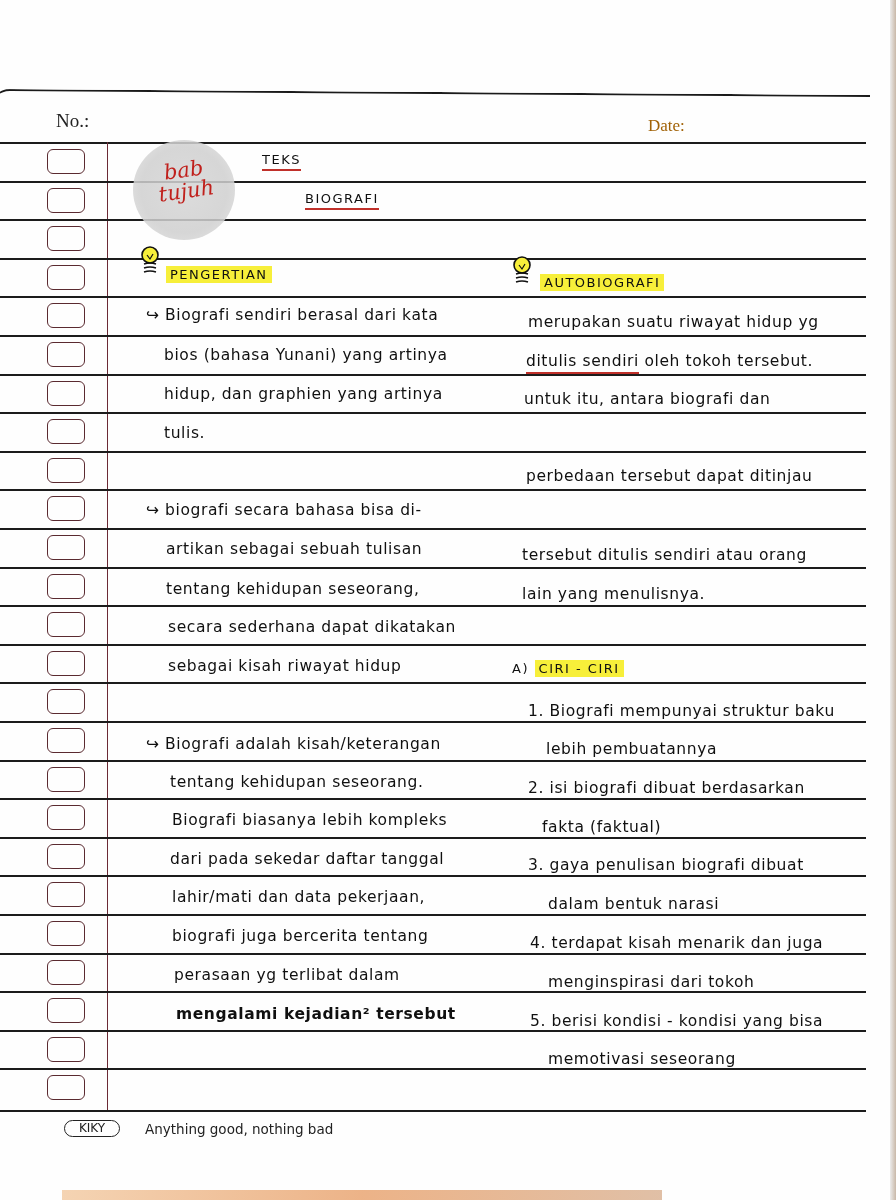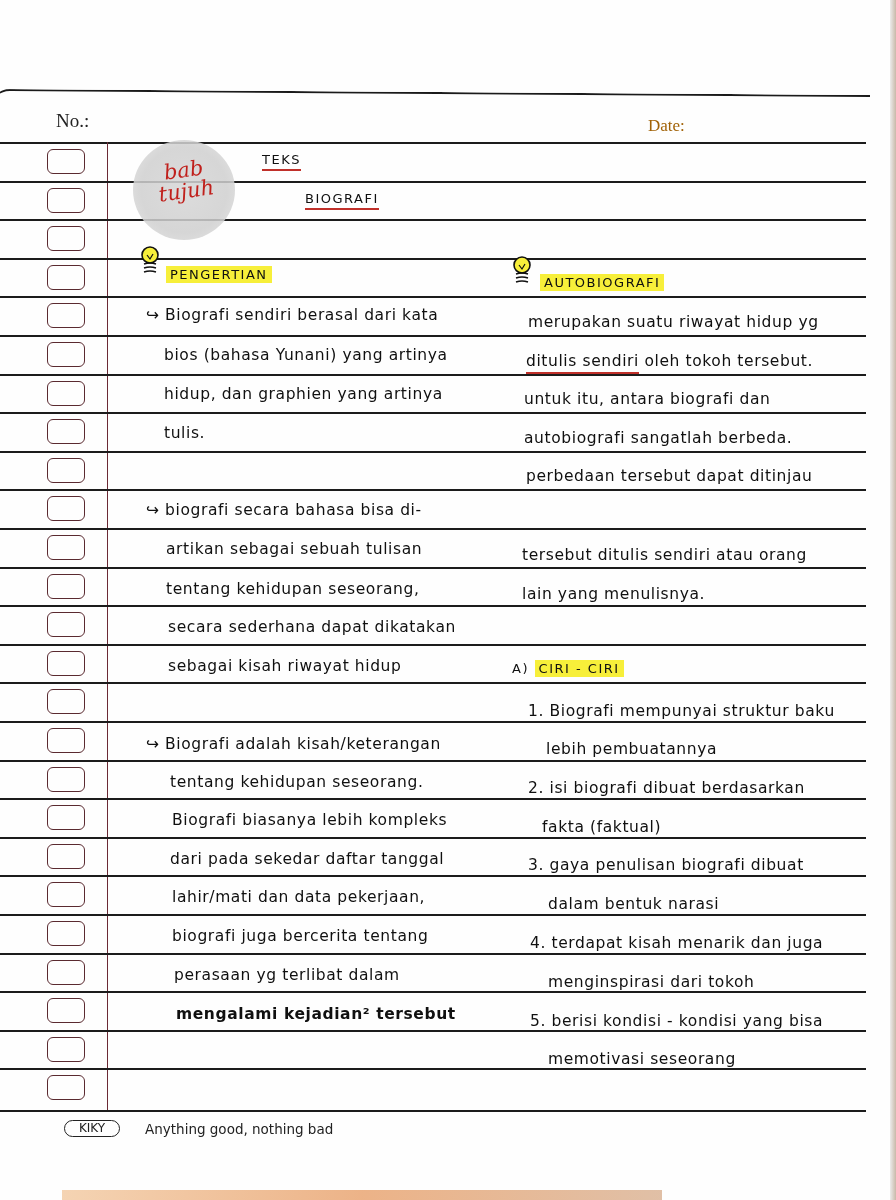--- a/index.html
+++ b/index.html
@@ -207,21 +207,20 @@
   <div class="hand" style="left:172px; top:888px;">lahir/mati dan data pekerjaan,</div>
   <div class="hand" style="left:172px; top:927px;text-align:center;">biografi juga bercerita tentang</div>
   <div class="hand" style="left:174px; top:966px;">perasaan yg terlibat dalam</div>
   <div class="hand" style="left:176px; top:1005px;font-weight:bold;">mengalami kejadian² tersebut</div>
 
   <div class="hand" style="left:528px; top:313px;">merupakan suatu riwayat hidup yg</div>
   <div class="hand" style="left:526px; top:352px;">
     <span class="red-underline">ditulis sendiri</span><span> oleh tokoh tersebut.</span>
   </div>
   <div class="hand" style="left:524px; top:390px;">untuk itu, antara biografi dan</div>
-  <div class="hand" style="left:524px; top:429px;">autobiografi sangatlah berbeda.</div>
   <div class="hand" style="left:526px; top:467px;">perbedaan tersebut dapat ditinjau</div>
   <div class="hand" style="left:522px; top:546px;">tersebut ditulis sendiri atau orang</div>
   <div class="hand" style="left:522px; top:585px;">lain yang menulisnya.</div>
 
   <div class="hand caps" style="left:512px; top:661px;">
     <span>A)</span>
     <span class="hl">CIRI - CIRI</span>
   </div>
 
   <div class="hand" style="left:528px; top:702px;">1.  Biografi mempunyai struktur baku</div>

